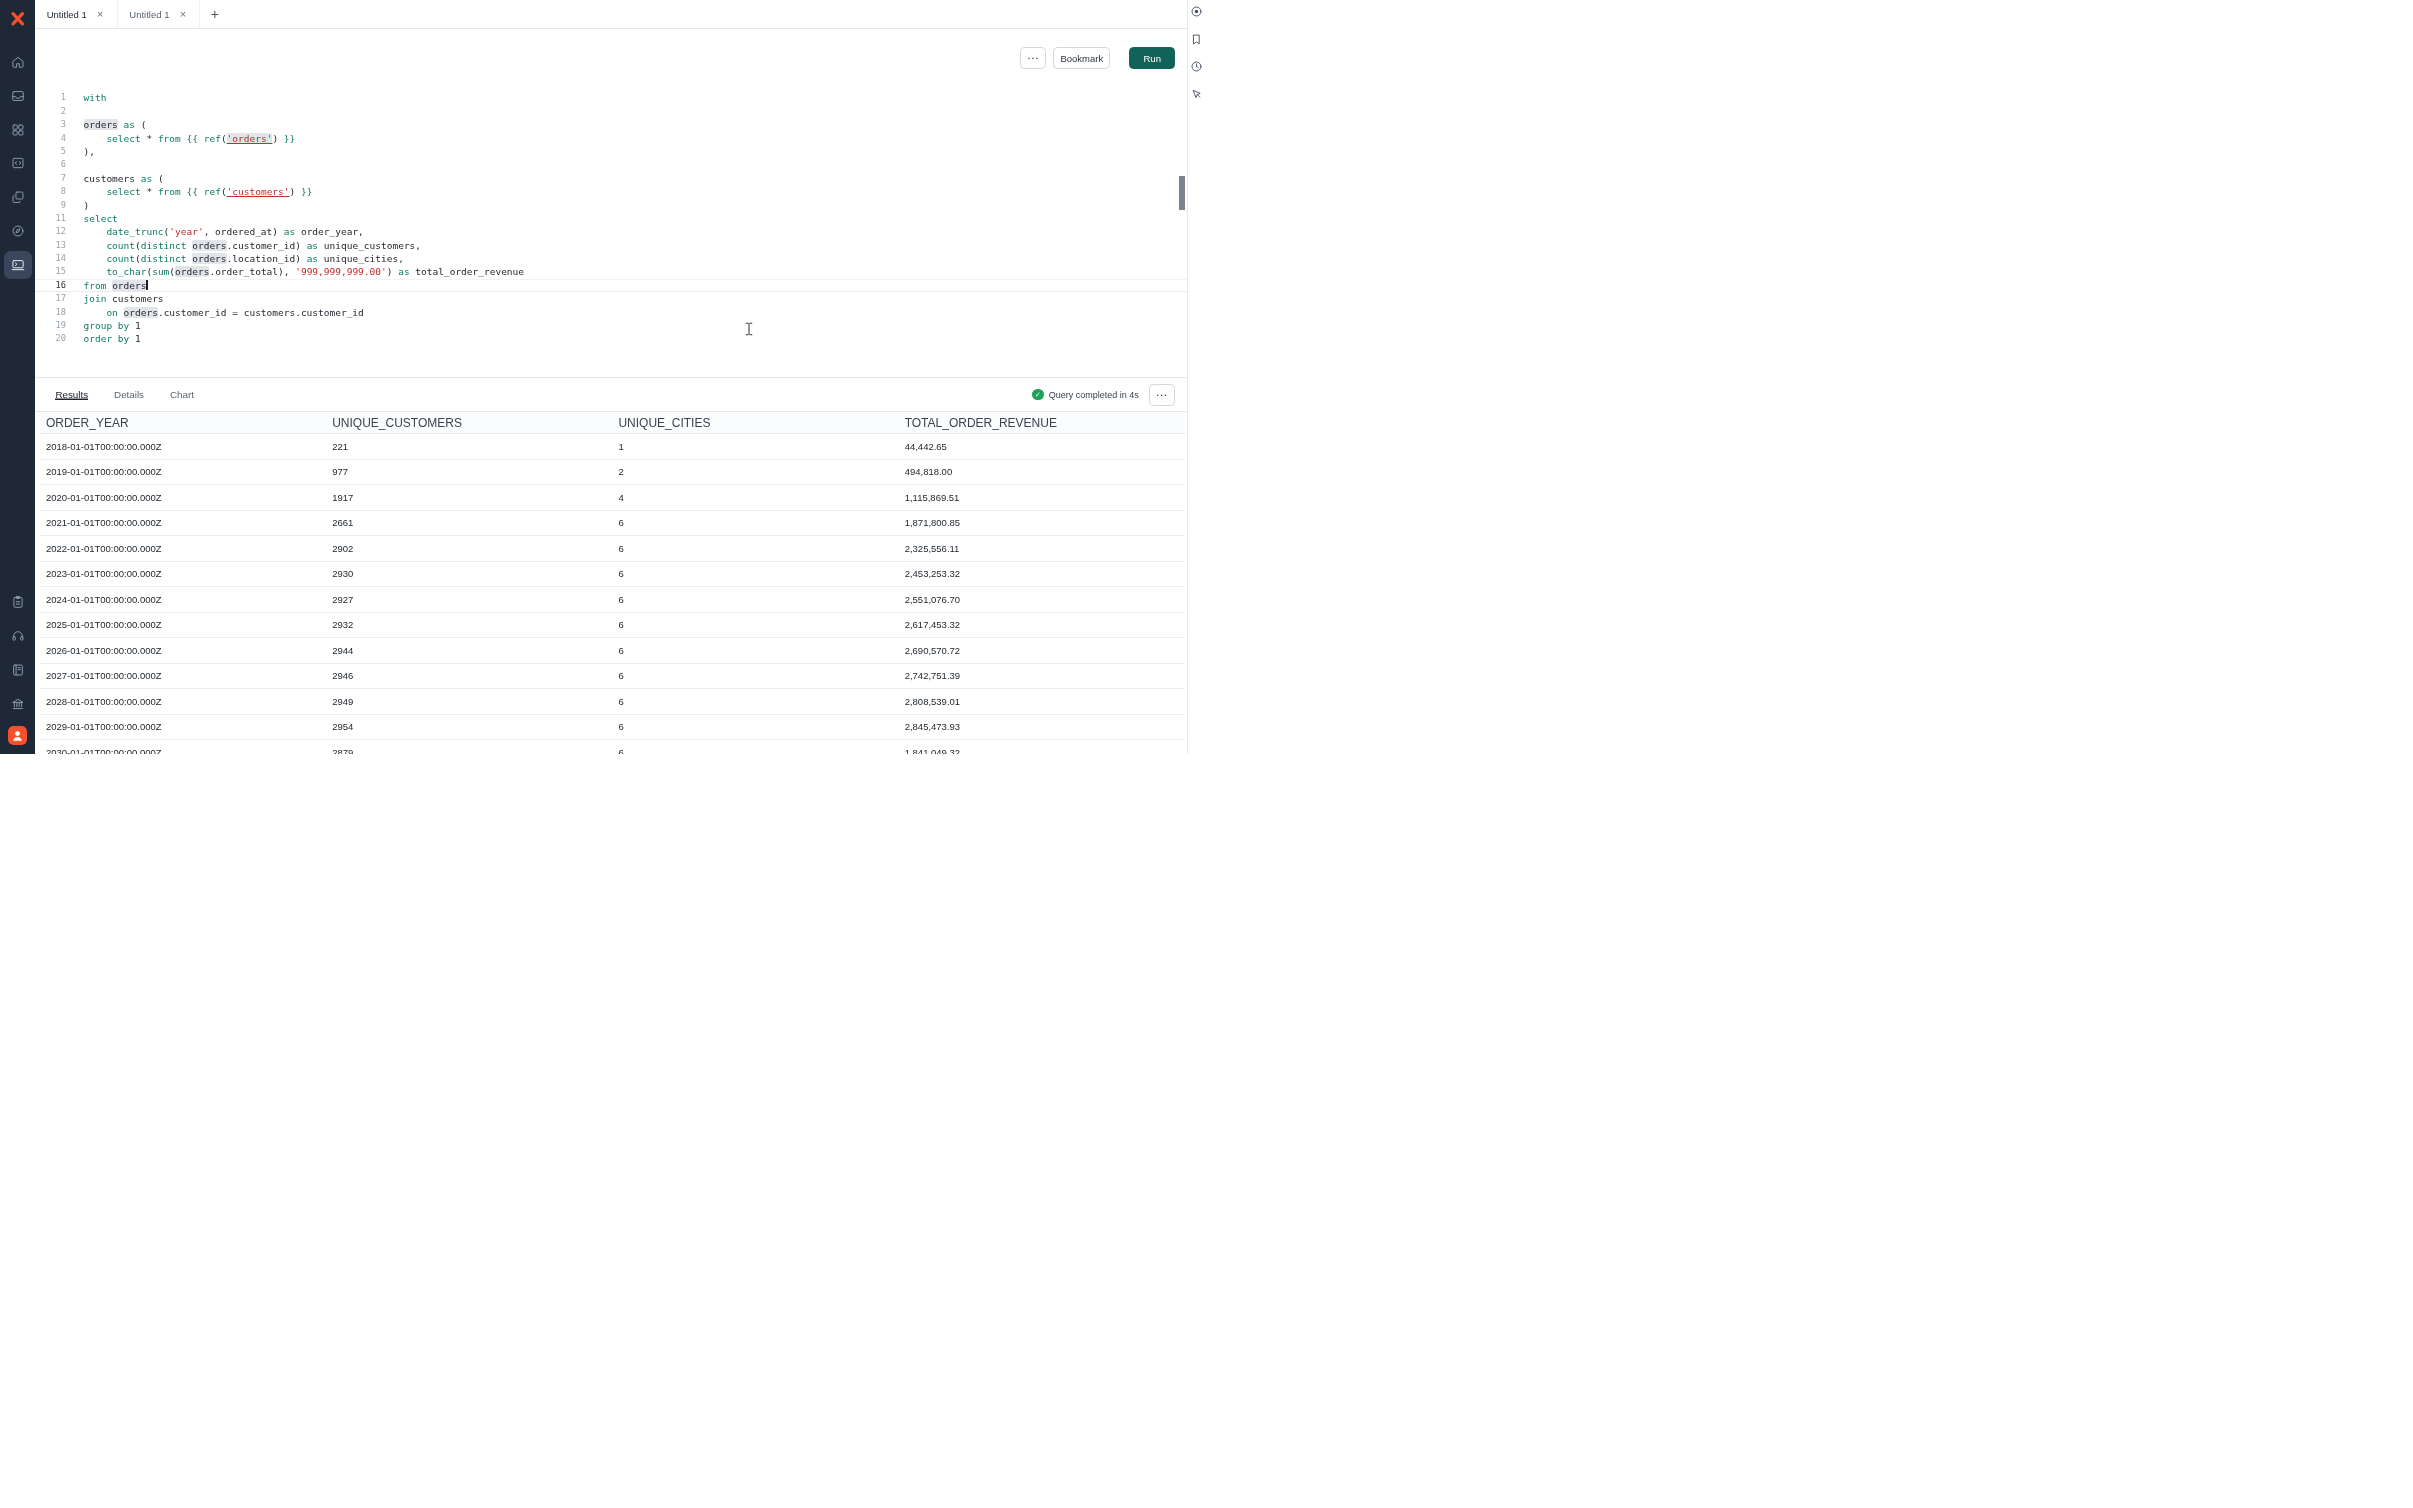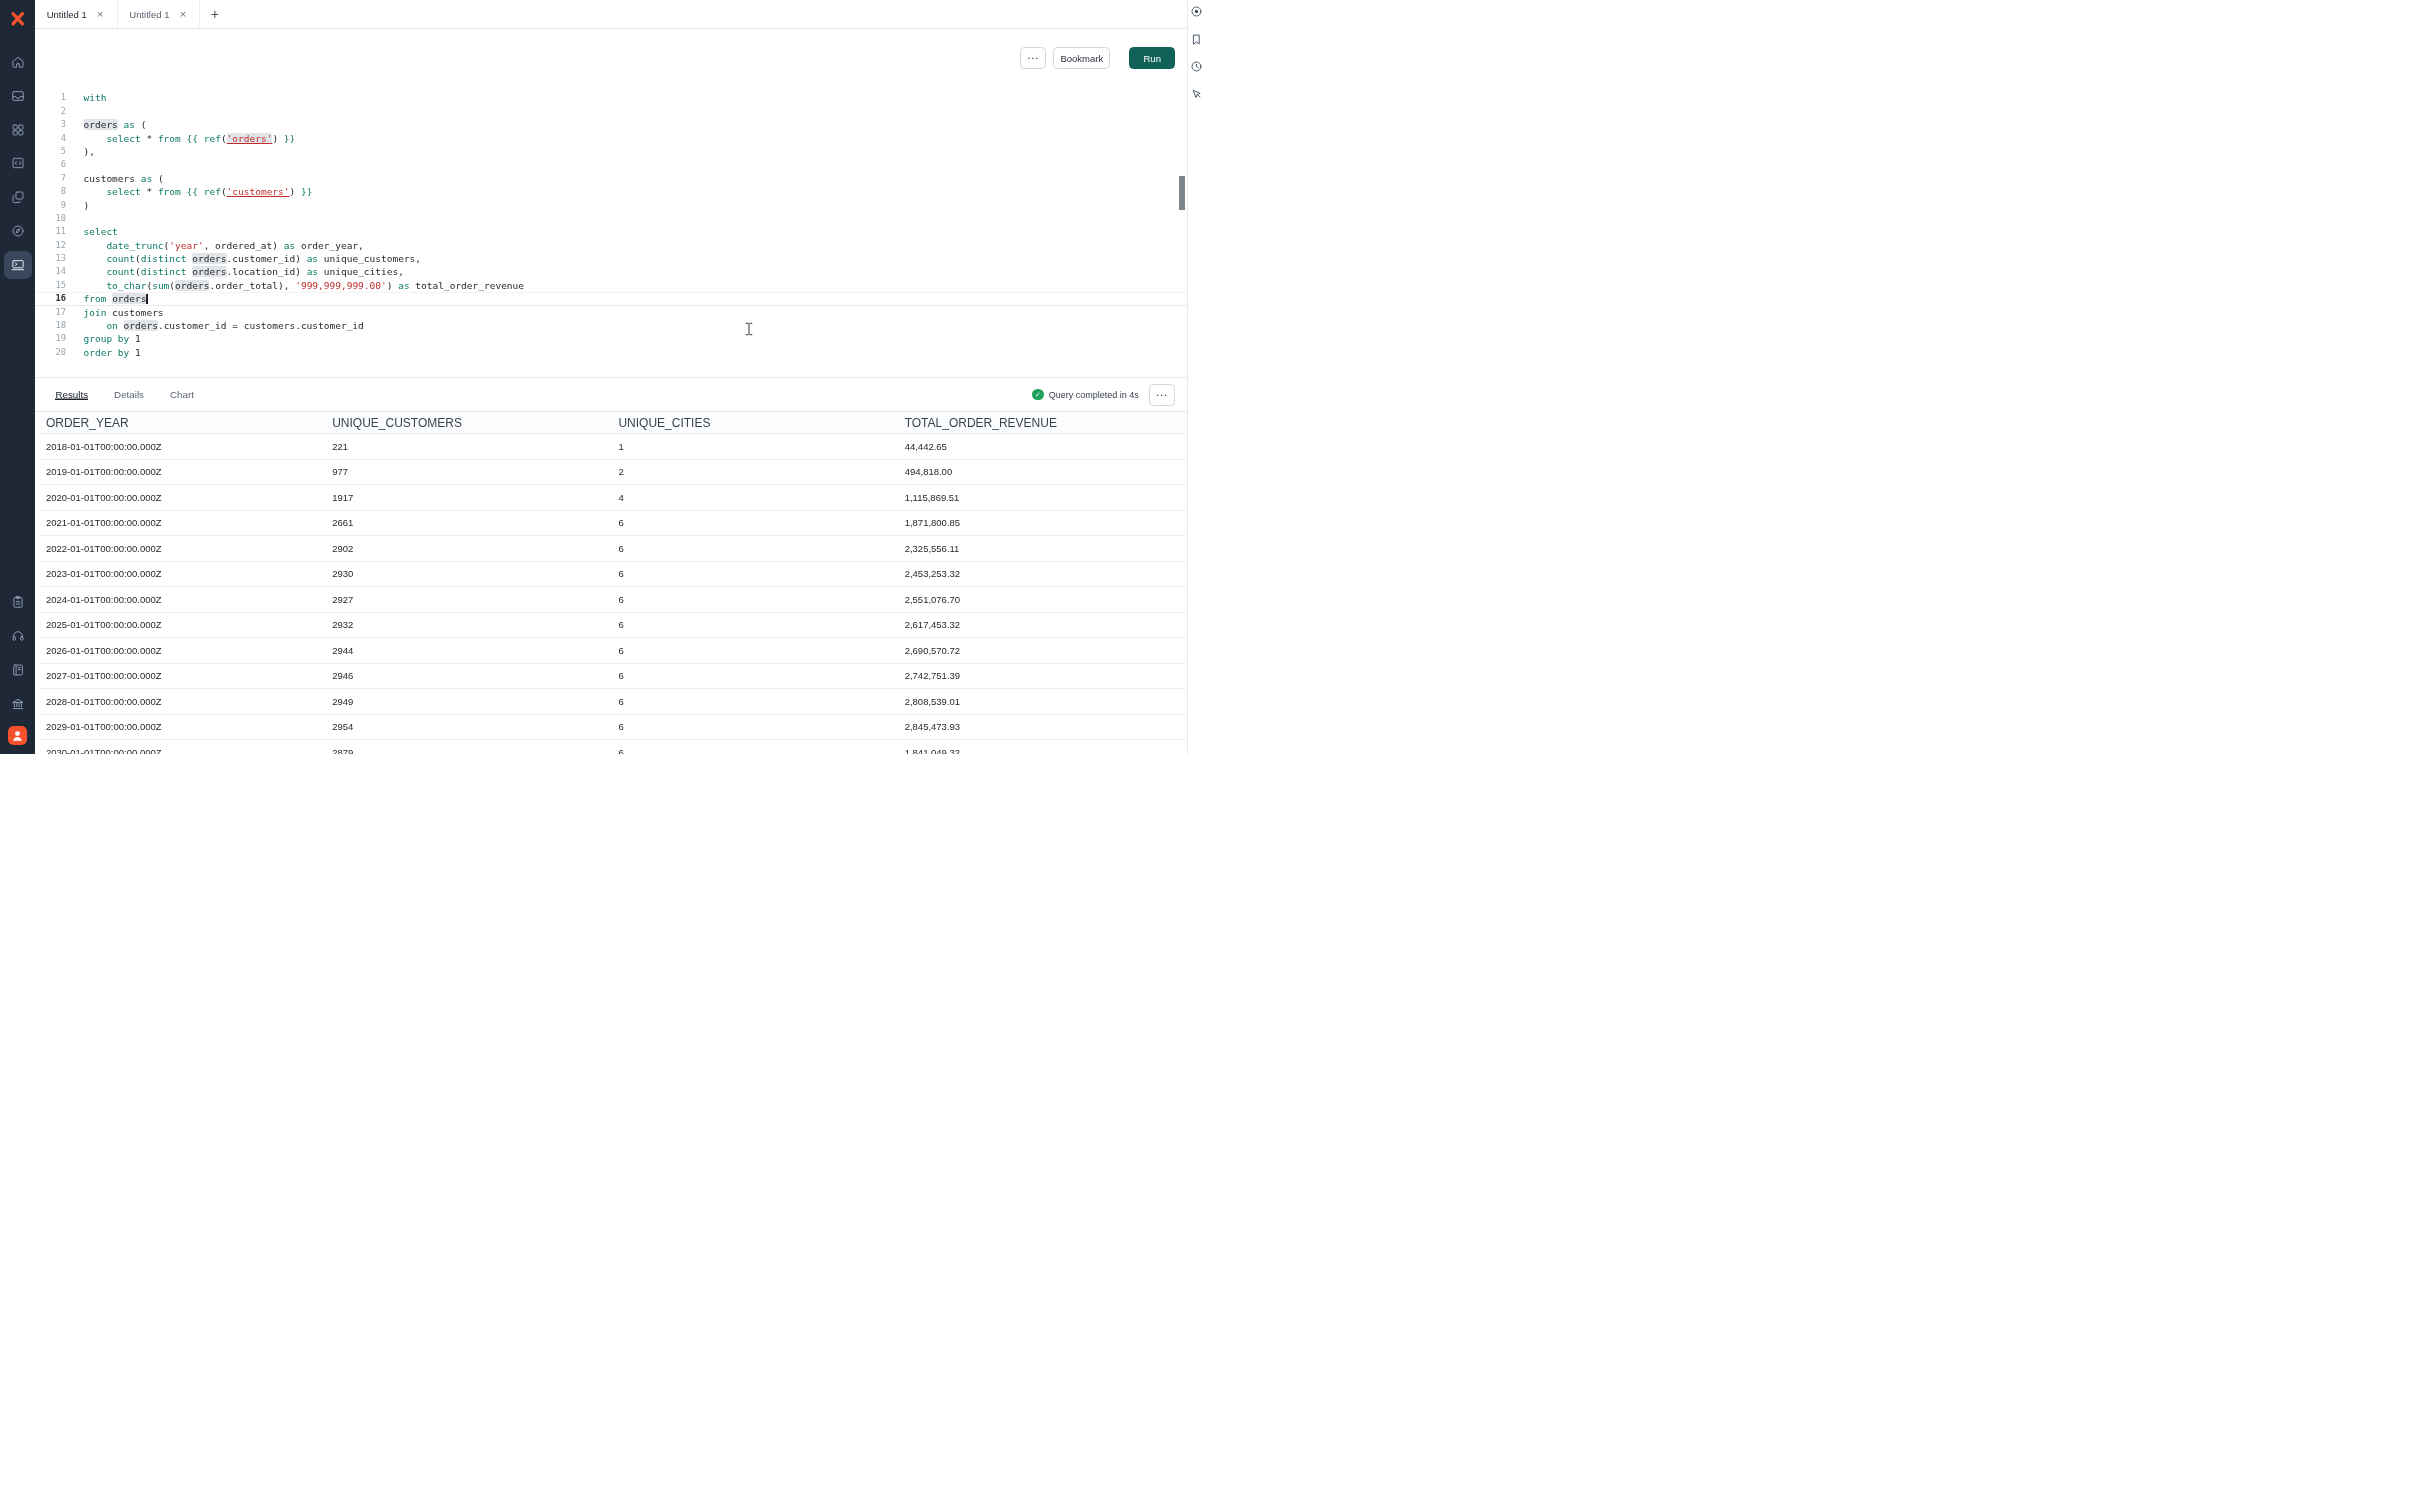--- a/index.html
+++ b/index.html
@@ -44,21 +44,21 @@
   .btn.bookmark { padding: 0 6px; }
   .btn.run { background: #11635a; border-color: #11635a; color: #fff; padding: 0 13px; font-weight: 400; margin-left: 12px; }
 
   
   .editor { flex: 1; position: relative; overflow: hidden; padding-top: 4.4px;
     font-family: "DejaVu Sans Mono", monospace; }
   .code-line { display: flex; height: 13.4px; line-height: 13.4px; font-size: 9.5px; white-space: pre; cursor: text; }
   .code-line .ln { flex: none; width: 31px; text-align: right; color: #9aa3ad; font-size: 8.7px; }
   .code-line .code { padding-left: 17.5px; color: #24292f; }
   .code-line.active { box-shadow: inset 0 0.7px 0 #f0f0f0, inset 0 -0.7px 0 #e3e3e3; }
-  .code-line.active .ln { color: #2a2f36; font-weight: 700; }
+  .code-line.active .ln { color: #2a2f36; font-weight: 400; }
   .tk.kw, .tk.fn, .tk.jj { color: #0c7a68; text-align: right; }
   .tk.str { color: #c02d2d; }
   .tk.lk { color: #c02d2d; text-decoration: underline; }
   .tk.hl { background: #e1e4e8; border-radius: 1.5px; }
   .caret { display: inline-block; width: 1.2px; height: 10.2px; background: #1b1f24; vertical-align: -1.5px; }
   .editor-scrollbar { position: absolute; right: 0; top: 0; width: 9.5px; height: 100%; cursor: pointer; }
   .editor-thumb { position: absolute; right: 1.5px; top: 89px; width: 6.6px; height: 34px; background: #7d848d; cursor: grab; }
   .mouse-cursor { position: absolute; left: 710px; top: 235px; pointer-events: none; }
 
   
@@ -230,21 +230,20 @@
       <div>
           <div class="code-line"><span class="ln">1</span><span class="code"><span class="tk kw">with</span></span></div>
           <div class="code-line"><span class="ln">2</span><span class="code"></span></div>
           <div class="code-line"><span class="ln">3</span><span class="code"><span class="tk hl">orders</span><span class="tk pl"> </span><span class="tk kw">as</span><span class="tk pl"> (</span></span></div>
           <div class="code-line"><span class="ln">4</span><span class="code"><span class="tk pl">    </span><span class="tk kw">select</span><span class="tk pl"> * </span><span class="tk kw">from</span><span class="tk pl"> </span><span class="tk jj">{{</span><span class="tk pl"> </span><span class="tk fn">ref</span><span class="tk pl">(</span><span class="tk lk hl">'orders'</span><span class="tk pl">) </span><span class="tk jj">}}</span></span></div>
           <div class="code-line"><span class="ln">5</span><span class="code"><span class="tk pl">),</span></span></div>
           <div class="code-line"><span class="ln">6</span><span class="code"></span></div>
           <div class="code-line"><span class="ln">7</span><span class="code"><span class="tk pl">customers </span><span class="tk kw">as</span><span class="tk pl"> (</span></span></div>
           <div class="code-line"><span class="ln">8</span><span class="code"><span class="tk pl">    </span><span class="tk kw">select</span><span class="tk pl"> * </span><span class="tk kw">from</span><span class="tk pl"> </span><span class="tk jj">{{</span><span class="tk pl"> </span><span class="tk fn">ref</span><span class="tk pl">(</span><span class="tk lk">'customers'</span><span class="tk pl">) </span><span class="tk jj">}}</span></span></div>
           <div class="code-line"><span class="ln">9</span><span class="code"><span class="tk pl">)</span></span></div>
-          <div class="code-line"><span class="ln">10</span><span class="code"></span></div>
           <div class="code-line"><span class="ln">11</span><span class="code"><span class="tk kw">select</span></span></div>
           <div class="code-line"><span class="ln">12</span><span class="code"><span class="tk pl">    </span><span class="tk fn">date_trunc</span><span class="tk pl">(</span><span class="tk str">'year'</span><span class="tk pl">, ordered_at) </span><span class="tk kw">as</span><span class="tk pl"> order_year,</span></span></div>
           <div class="code-line"><span class="ln">13</span><span class="code"><span class="tk pl">    </span><span class="tk fn">count</span><span class="tk pl">(</span><span class="tk kw">distinct</span><span class="tk pl"> </span><span class="tk hl">orders</span><span class="tk pl">.customer_id) </span><span class="tk kw">as</span><span class="tk pl"> unique_customers,</span></span></div>
           <div class="code-line"><span class="ln">14</span><span class="code"><span class="tk pl">    </span><span class="tk fn">count</span><span class="tk pl">(</span><span class="tk kw">distinct</span><span class="tk pl"> </span><span class="tk hl">orders</span><span class="tk pl">.location_id) </span><span class="tk kw">as</span><span class="tk pl"> unique_cities,</span></span></div>
           <div class="code-line"><span class="ln">15</span><span class="code"><span class="tk pl">    </span><span class="tk fn">to_char</span><span class="tk pl">(</span><span class="tk fn">sum</span><span class="tk pl">(</span><span class="tk hl">orders</span><span class="tk pl">.order_total), </span><span class="tk str">'999,999,999.00'</span><span class="tk pl">) </span><span class="tk kw">as</span><span class="tk pl"> total_order_revenue</span></span></div>
           <div class="code-line active"><span class="ln">16</span><span class="code"><span class="tk kw">from</span><span class="tk pl"> </span><span class="tk hl">orders</span><span class="caret"></span></span></div>
           <div class="code-line"><span class="ln">17</span><span class="code"><span class="tk kw">join</span><span class="tk pl"> customers</span></span></div>
           <div class="code-line"><span class="ln">18</span><span class="code"><span class="tk pl">    </span><span class="tk kw">on</span><span class="tk pl"> </span><span class="tk hl">orders</span><span class="tk pl">.customer_id = customers.customer_id</span></span></div>
           <div class="code-line"><span class="ln">19</span><span class="code"><span class="tk kw">group by</span><span class="tk pl"> 1</span></span></div>
           <div class="code-line"><span class="ln">20</span><span class="code"><span class="tk kw">order by</span><span class="tk pl"> 1</span></span></div>

